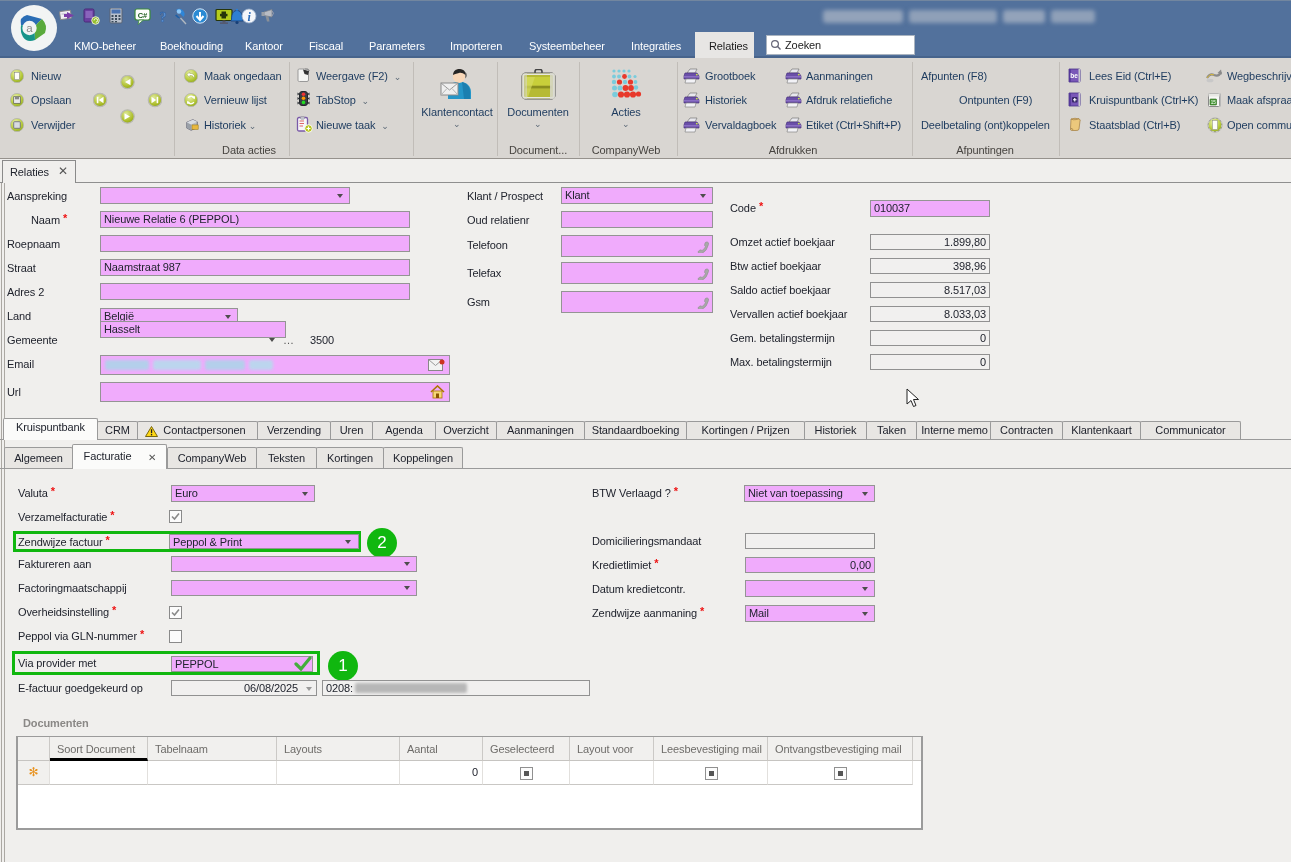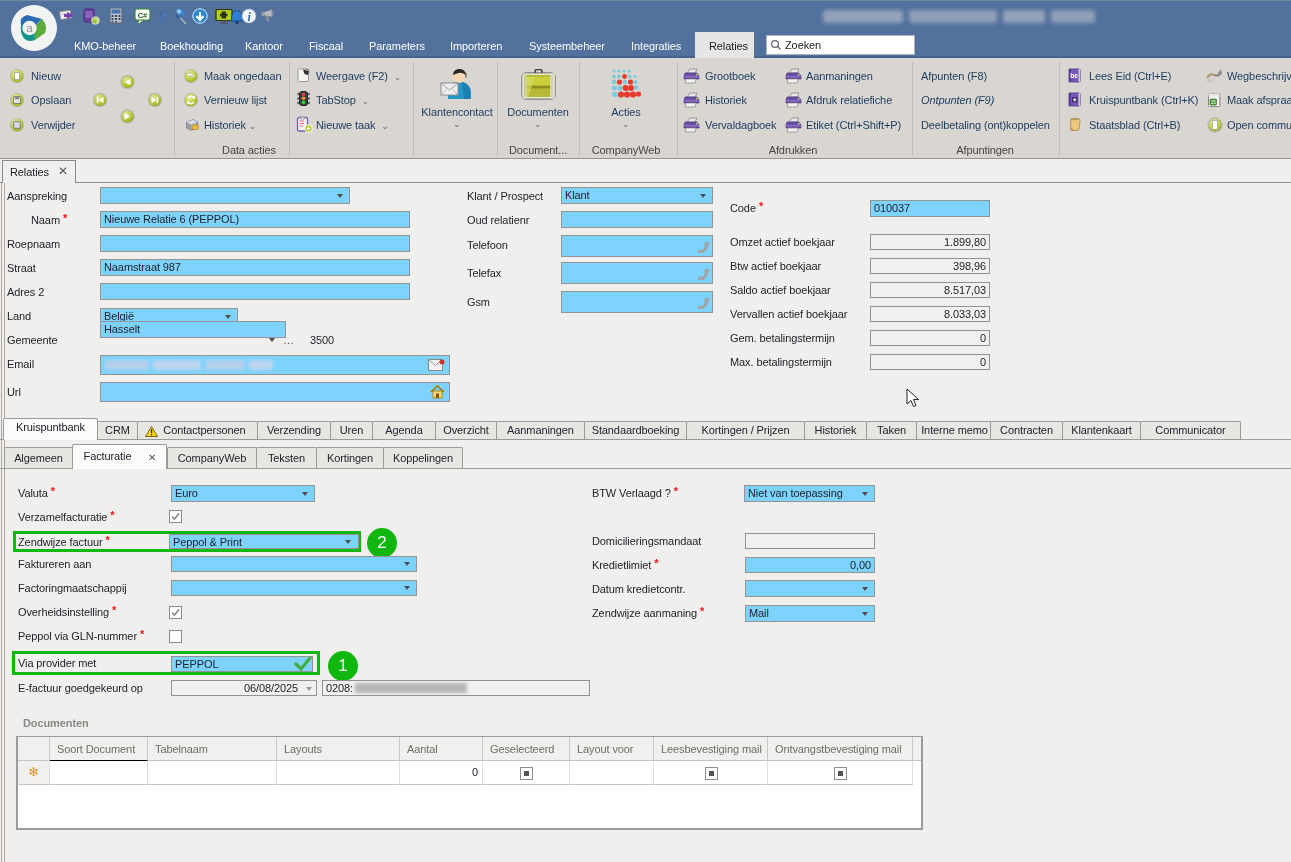--- a/index.html
+++ b/index.html
@@ -1,21 +1,21 @@
 <!DOCTYPE html>
 <html><head>
 <meta charset="utf-8">
 <style>
 html,body{margin:0;padding:0;}
 body{width:1291px;height:862px;position:relative;overflow:hidden;
   font-family:"Liberation Sans",sans-serif;font-size:11px;letter-spacing:-0.1px;color:#21242e;
   background:#f0efed;}
 .abs{position:absolute;}
 .lbl{position:absolute;white-space:nowrap;line-height:14px;transform:translateY(-7px);}
-.fld{position:absolute;background:#7dd3fc;border:1px solid #949494;box-sizing:border-box;
+.fld{position:absolute;background:#f0abfc;border:1px solid #949494;box-sizing:border-box;
   line-height:15px;padding:0 3px;white-space:nowrap;overflow:hidden;}
 .gray{background:#f1f0ef;border:1px solid #919191;}
 .rt{text-align:right;}
 .dda{position:absolute;width:0;height:0;border-left:3.5px solid transparent;
   border-right:3.5px solid transparent;border-top:4px solid #4d4d4d;}
 .req{color:#ee1111;font-weight:bold;position:relative;top:-2px;margin-left:3px;}
 .rbtxt{position:absolute;white-space:nowrap;color:#1c3a5e;line-height:14px;transform:translateY(-7px);}
 .chev{position:absolute;color:#5d6a77;font-size:9px;line-height:8px;}
 .sep{position:absolute;top:62px;height:94px;width:1px;background:#c1bdb8;}
 .grplbl{position:absolute;top:143px;height:14px;line-height:14px;color:#474440;white-space:nowrap;transform:translateX(-50%);}
@@ -328,21 +328,21 @@
   </svg>
 
 <div class="rbtxt" style="left:705px;top:76px;">Grootboek</div>
 <div class="rbtxt" style="left:705px;top:100px;">Historiek</div>
 <div class="rbtxt" style="left:705px;top:125px;">Vervaldagboek</div>
 <div class="rbtxt" style="left:806px;top:76px;">Aanmaningen</div>
 <div class="rbtxt" style="left:806px;top:100px;">Afdruk relatiefiche</div>
 <div class="rbtxt" style="left:806px;top:125px;">Etiket (Ctrl+Shift+P)</div>
 
 <div class="rbtxt" style="left:921px;top:76px;">Afpunten (F8)</div>
-<div class="rbtxt" style="left:921px;top:100px;font-style:italic;">Ontpunten (F9)</div>
+<div class="rbtxt" style="left:959px;top:100px;">Ontpunten (F9)</div>
 <div class="rbtxt" style="left:921px;top:125px;">Deelbetaling (ont)koppelen</div>
 
 <svg class="abs" style="left:1067px;top:68px" width="15" height="15" viewBox="0 0 15 15">
  <path d="M2 1 L12 1 Q13.5 1 13.5 2.5 L13.5 12.5 Q13.5 14 12 14 L2 14 Z" fill="#7a58b8" stroke="#4a3388" stroke-width="0.8"></path>
  <path d="M11.5 1 L13.5 1 L13.5 14 L11.5 14 Z" fill="#c8c8d0"></path>
  <rect x="2" y="1" width="1.8" height="13" fill="#54389a"></rect>
  <text x="7" y="10" font-size="6.5" fill="#fff" text-anchor="middle" font-family="Liberation Sans" font-weight="bold">be</text>
 </svg>
 <svg class="abs" style="left:1067px;top:92px" width="15" height="15" viewBox="0 0 15 15">
  <path d="M2 1 L12 1 Q13.5 1 13.5 2.5 L13.5 12.5 Q13.5 14 12 14 L2 14 Z" fill="#7a58b8" stroke="#4a3388" stroke-width="0.8"></path>
@@ -560,21 +560,21 @@
 <div class="fld" style="left:745px;top:580px;width:130px;height:17px;"></div>
 <div class="dda" style="left:862px;top:587px;"></div>
 
 <div class="lbl" style="left:592px;top:613px;">Zendwijze aanmaning<span class="req">*</span></div>
 <div class="fld" style="left:745px;top:605px;width:130px;height:17px;">Mail</div>
 <div class="dda" style="left:862px;top:612px;"></div>
 
 <div class="lbl" style="left:23px;top:723px;color:#8a8886;font-weight:bold;">Documenten</div>
 <div class="abs" style="left:16px;top:736px;width:907px;height:94px;background:#fff;border:2px solid #9b9b9b;box-sizing:border-box;"></div>
 <div class="hdrc" style="left:18px;width:32px;border-bottom:1px solid #c6c4c1;"></div>
-<div class="hdrc" style="left:50px;width:98px;border-bottom:1px solid #000000;">Soort Document</div>
+<div class="hdrc" style="left:50px;width:98px;border-bottom:3px solid #000000;">Soort Document</div>
 <div class="hdrc" style="left:148px;width:129px;border-bottom:1px solid #c6c4c1;">Tabelnaam</div>
 <div class="hdrc" style="left:277px;width:123px;border-bottom:1px solid #c6c4c1;">Layouts</div>
 <div class="hdrc" style="left:400px;width:83px;border-bottom:1px solid #c6c4c1;">Aantal</div>
 <div class="hdrc" style="left:483px;width:87px;border-bottom:1px solid #c6c4c1;">Geselecteerd</div>
 <div class="hdrc" style="left:570px;width:84px;border-bottom:1px solid #c6c4c1;">Layout voor</div>
 <div class="hdrc" style="left:654px;width:114px;border-bottom:1px solid #c6c4c1;">Leesbevestiging mail</div>
 <div class="hdrc" style="left:768px;width:145px;border-bottom:1px solid #c6c4c1;">Ontvangstbevestiging mail</div>
 <div class="hdrc" style="left:913px;width:8px;border-bottom:1px solid #c6c4c1;border-right:none;"></div>
 
 <div class="rowc" style="left:18px;width:32px;border-bottom:1px solid #c9c7c4;background:#f1f0ee;text-align:center;color:#e8901a;font-size:12px;">✻</div>

